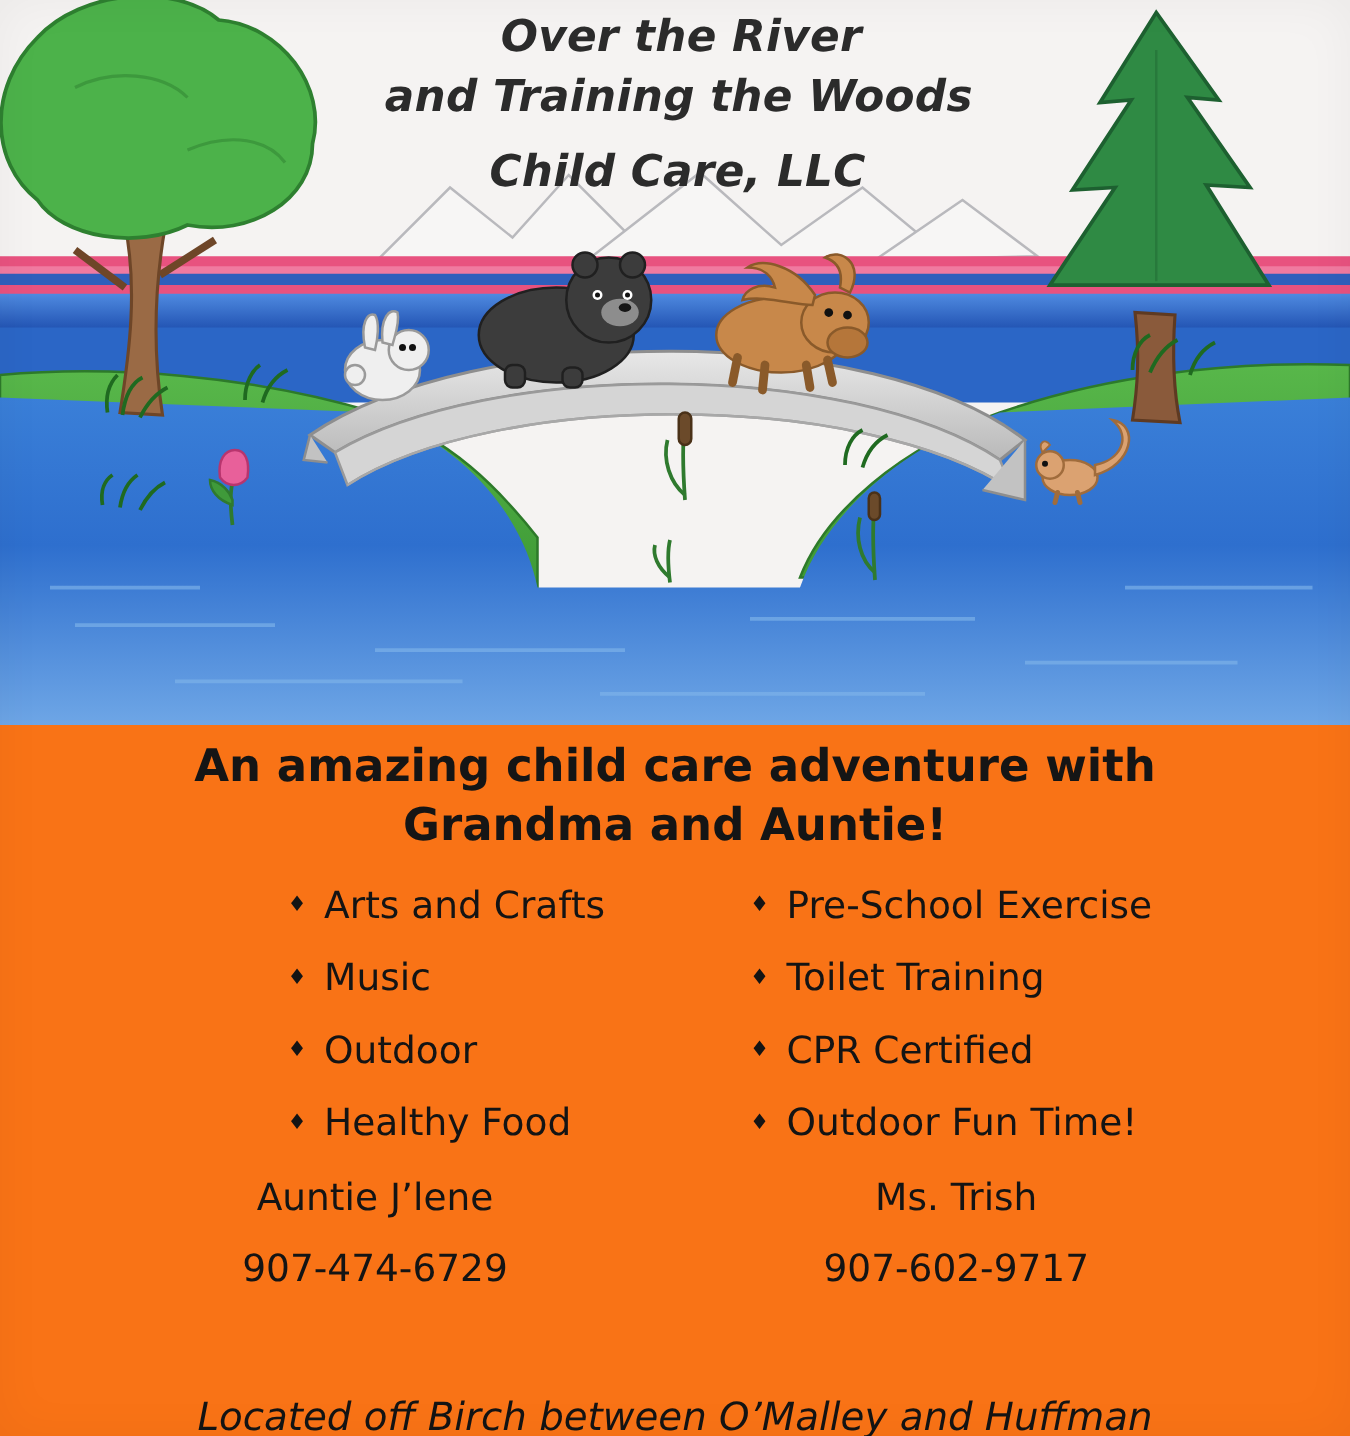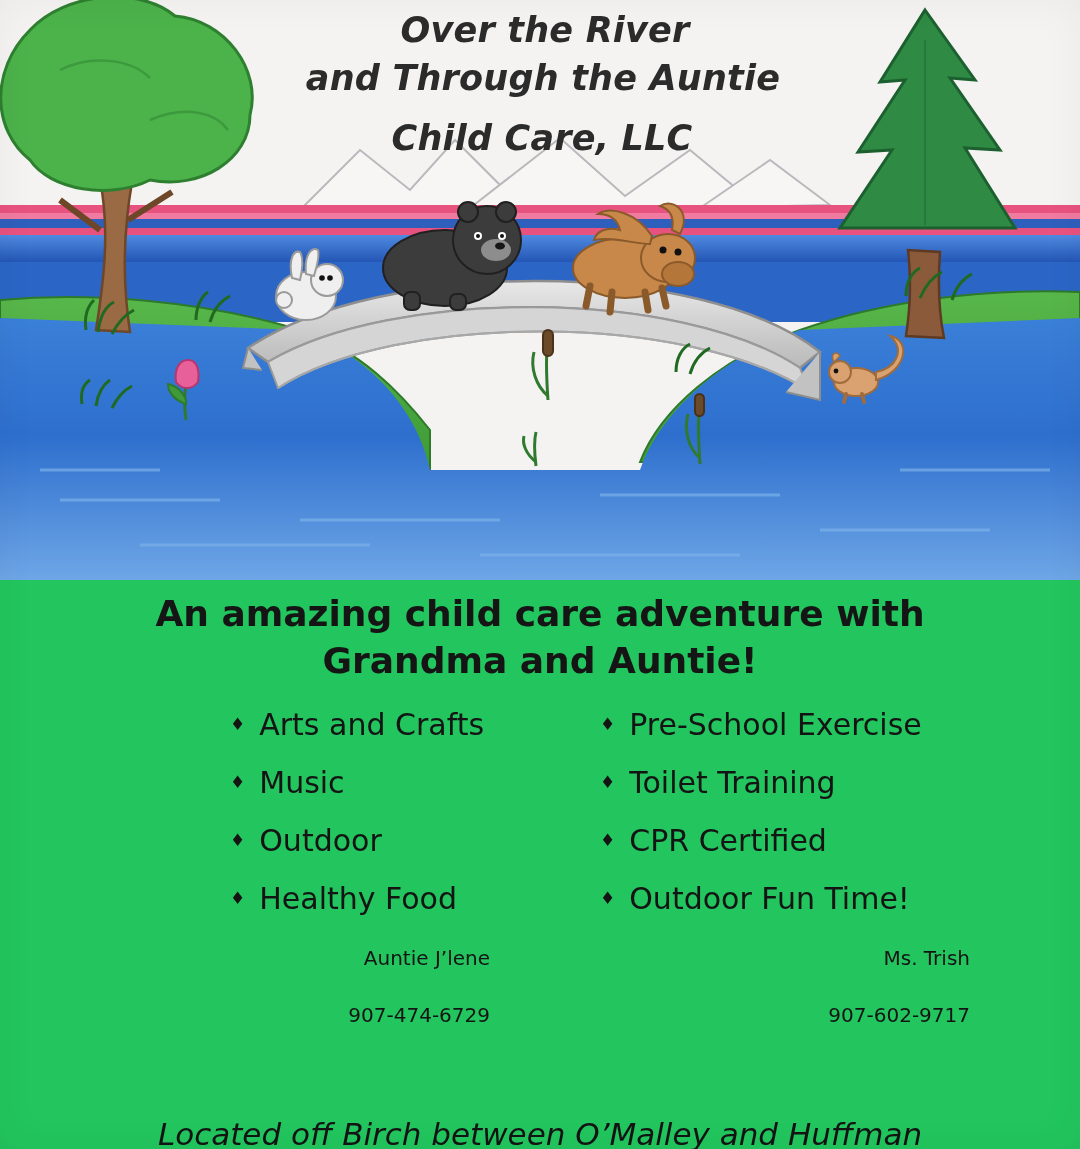--- a/index.html
+++ b/index.html
@@ -12,21 +12,21 @@
     background: #f4f2f1;
     font-family: "Liberation Sans", sans-serif;
     overflow: hidden;
     position: relative;
   }
 
   .flyer {
     position: relative;
     width: 1080px;
     height: 1149px;
-    background: #22c55e;
+    background: #f97316;
   }
 
   
   .illustration {
     position: absolute;
     left: 0;
     top: 0;
     width: 1080px;
     height: 580px;
     overflow: hidden;
@@ -107,23 +107,23 @@
   .contacts {
     position: absolute;
     left: 0;
     top: 930px;
     width: 1080px;
     display: flex;
     justify-content: center;
   }
   .contact {
     width: 430px;
-    text-align: right;
-    font-family: "DejaVu Sans", sans-serif;
-    font-size: 20px;
+    text-align: center;
+    font-family: "DejaVu Sans", sans-serif;
+    font-size: 30px;
     line-height: 57px;
     color: #141414;
   }
   .contact.left { padding-right: 50px; box-sizing: border-box; }
   .contact.right { padding-left: 20px; box-sizing: border-box; }
 
   .footer {
     position: absolute;
     left: 0;
     top: 1092px;
@@ -311,21 +311,21 @@
       <g>
         <path d="M186 420 C 184 404, 184 394, 186 386" stroke="#2f7a2e" stroke-width="3" fill="none"></path>
         <path d="M186 404 C 174 400, 168 392, 168 384 C 178 386, 184 394, 186 400 Z" fill="#3f9a3a" stroke="#2f7a2e" stroke-width="2"></path>
         <path d="M176 382 C 174 368, 180 360, 188 360 C 196 360, 200 368, 198 382 C 192 390, 182 390, 176 382 Z" fill="#e8609a" stroke="#b8356e" stroke-width="2"></path>
       </g>
     </svg>
   </div>
 
   <div class="title-block">
     <div class="title-line l1">Over the River</div>
-    <div class="title-line l2">and Through the Auntie</div>
+    <div class="title-line l2">and Training the Woods</div>
     <div class="title-line l3">Child Care, LLC</div>
   </div>
 
   <div class="headline">
     <div>An amazing child care adventure with</div>
     <div>Grandma and Auntie!</div>
   </div>
 
   <div class="columns">
     <div class="col left">

